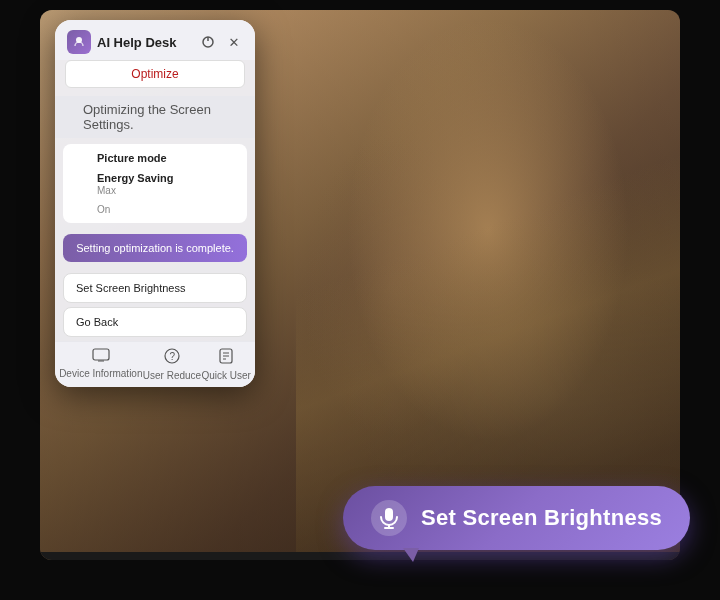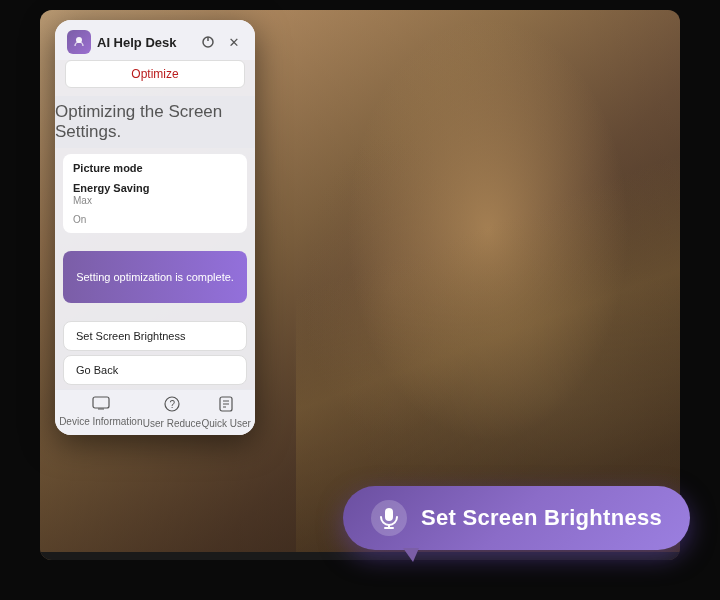--- a/index.html
+++ b/index.html
@@ -137,34 +137,35 @@
       border: 1px solid #ddd;
       border-radius: 6px;
       font-size: 12px;
       color: #b91c1c;
       text-align: center;
       cursor: pointer;
     }
 
     .status-bar {
       background: #e8e8ed;
-      padding: 6px 0;
-      font-size: 17px;
+      padding: 6px 28px;
+      font-size: 13px;
       color: #555;
     }
 
     .settings-list {
       background: white;
       margin: 6px 8px;
       border-radius: 8px;
       padding: 8px 10px;
     }
 
     .setting-item {
       margin-bottom: 8px;
+      margin-left: 24px;
     }
 
     .setting-item:last-child {
       margin-bottom: 0;
     }
 
     .setting-label {
       font-size: 11px;
       font-weight: 600;
       color: #222;
@@ -180,23 +181,23 @@
     }
 
     .setting-value-highlight {
       font-size: 10px;
       color: #5B8AF0;
       font-weight: 600;
     }
 
     .complete-banner {
       background: linear-gradient(90deg, #7B5EA7, #9370DB);
-      margin: 18px 8px;
+      margin: 11px 8px;
       border-radius: 8px;
-      padding: 20px 10px;
+      padding: 8px 10px;
       text-align: center;
       font-size: 11px;
       color: white;
       font-weight: 500;
     }
 
     .action-btn {
       margin: 4px 8px;
       padding: 8px 12px;
       background: white;

